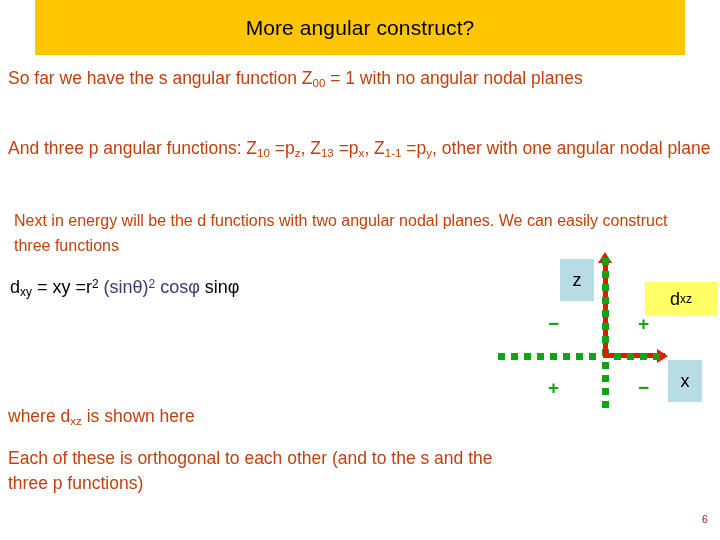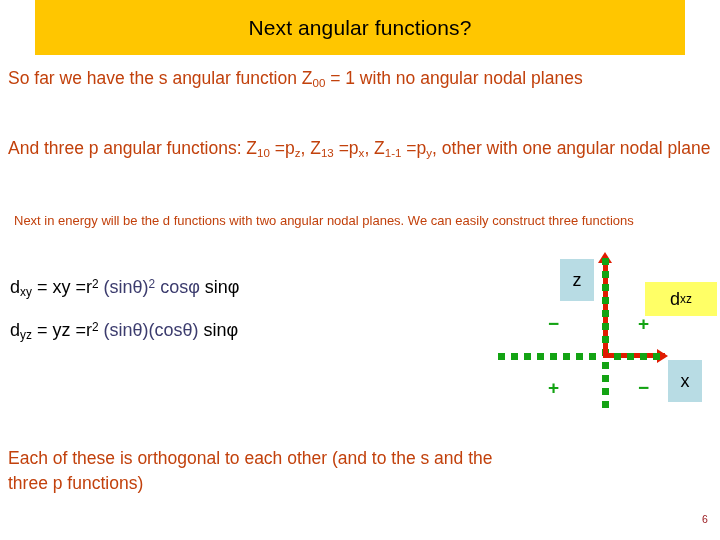--- a/index.html
+++ b/index.html
@@ -37,21 +37,21 @@
   
   .para {
     position: absolute;
     color: #c2410c;
     font-size: 17.5px;
     line-height: 25px;
     white-space: normal;
   }
   #para-0 { left: 8px;  top: 66px;  width: 700px; }
   #para-1 { left: 8px;  top: 136px; width: 712px; }
-  #para-2 { left: 14px; top: 208px; width: 690px; font-size: 13px; }
+  #para-2 { left: 14px; top: 208px; width: 690px; font-size: 16px; }
 
   #para-where  { left: 8px; top: 404px; width: 420px; font-size: 17.5px; }
   #para-ortho  { left: 8px; top: 446px; width: 500px; font-size: 17.5px; line-height: 25px; }
 
   sub { font-size: 0.66em; vertical-align: -0.28em; }
   sup { font-size: 0.66em; vertical-align: 0.42em; }
 
   
   .formula {
     position: absolute;
@@ -157,42 +157,42 @@
   #footer-course    { position: absolute; left: 40px;  top: 0; margin-top: 42px; }
   #footer-copyright { position: absolute; left: 233px; top: 0; }
   #page-number      { position: absolute; left: 705px; top: 0; transform: translateX(-50%); }
 </style>
 </head>
 <body>
 
 <div id="slide">
 
   <div id="title-banner">
-    <span id="title-text">Next angular functions?</span>
+    <span id="title-text">More angular construct?</span>
   </div>
 
   <div class="para" id="para-0">
     <span>So far we have the s angular function Z</span><sub>00</sub><span> = 1 with no angular nodal planes</span>
   </div>
 
   <div class="para" id="para-1">
     <span>And three p angular functions: Z</span><sub>10</sub><span> =p</span><sub>z</sub><span>, Z</span><sub>13</sub><span> =p</span><sub>x</sub><span>, Z</span><sub>1-1</sub><span> =p</span><sub>y</sub><span>, other with one angular nodal plane</span>
   </div>
 
   <div class="para" id="para-2">Next in energy will be the d functions with two angular nodal planes. We can easily construct three functions</div>
 
   <div class="formula" id="formula-0">
     <span>d</span><sub>xy</sub><span> = xy =r</span><sup>2</sup><span class="trig"> (sinθ)</span><sup class="trig">2</sup><span class="trig"> cosφ</span><span> sinφ</span>
   </div>
 
-  <div class="formula" id="formula-1">
-    <span>d</span><sub>yz</sub><span> = yz =r</span><sup>2</sup><span class="trig"> (sinθ)(cosθ)</span><sup class="trig"></sup><span class="trig"></span><span> sinφ</span>
-  </div>
-
-
+
+
+  <div class="para" id="para-where">
+    <span>where d</span><sub>xz</sub><span> is shown here</span>
+  </div>
 
   <div class="para" id="para-ortho">Each of these is orthogonal to each other (and to the s and the three p functions)</div>
 
   <div id="diagram">
 
     <div class="green-dot" style="left:112px; top:6px;"></div>
     <div class="green-dot" style="left:112px; top:19px;"></div>
     <div class="green-dot" style="left:112px; top:32px;"></div>
     <div class="green-dot" style="left:112px; top:45px;"></div>
     <div class="green-dot" style="left:112px; top:58px;"></div>

